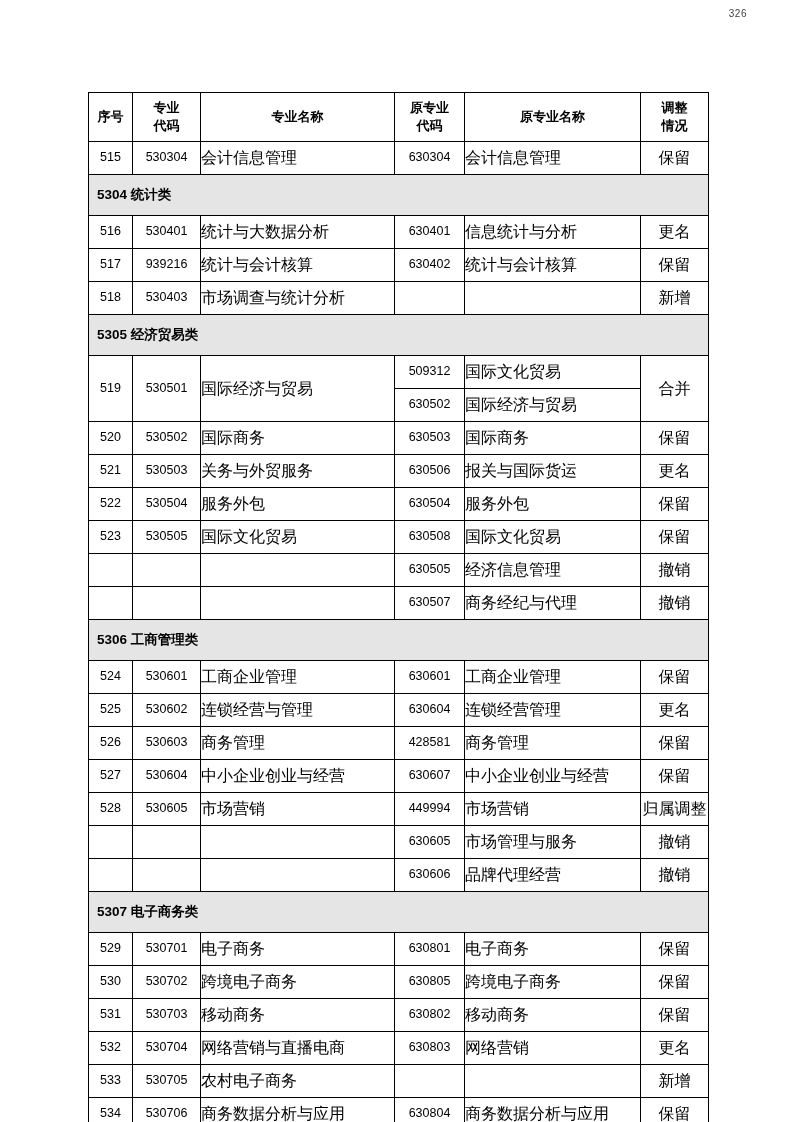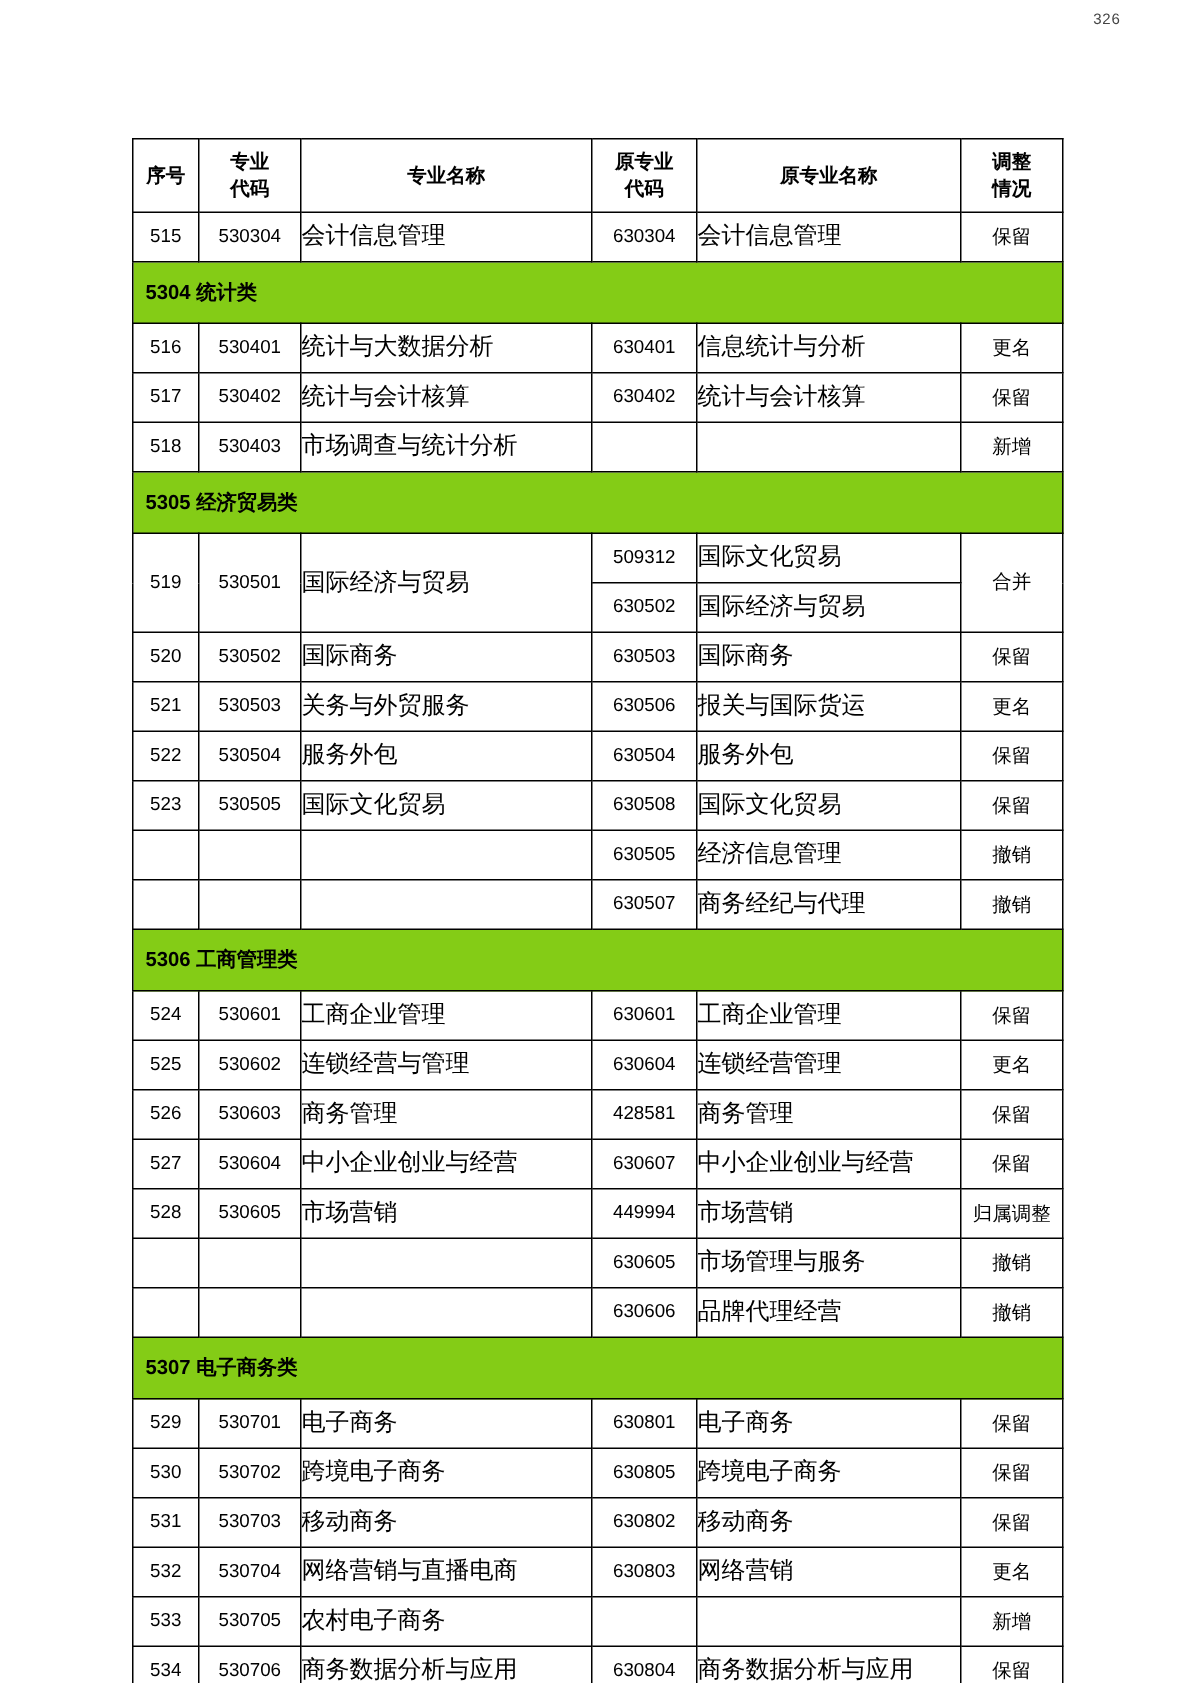--- a/index.html
+++ b/index.html
@@ -70,25 +70,25 @@
     font-size: 12.5px;
     height: 32px;
   }
   td.cell-name, td.cell-oname {
     text-align: left;
     padding-left: 6px;
     font-size: 16px;
     height: 32px;
   }
   td.cell-adj {
-    font-size: 13px;
+    font-size: 16px;
     font-family: Liberation Serif, serif;
   }
   tr.group-row td {
-    background: #84cc16;
+    background: #e5e5e5;
     font-weight: bold;
     font-size: 13.5px;
     text-align: left;
     padding: 6px 8px;
     height: 28px;
   }
   td.empty-cell {
     height: 32px;
   }
 </style>
@@ -149,21 +149,21 @@
           <tr>
             <td class="cell-seq">516</td>
             <td class="cell-code">530401</td>
             <td class="cell-name">统计与大数据分析</td>
             <td class="cell-ocode">630401</td>
             <td class="cell-oname">信息统计与分析</td>
             <td class="cell-adj">更名</td>
           </tr>
           <tr>
             <td class="cell-seq">517</td>
-            <td class="cell-code">530402</td>
+            <td class="cell-code">939216</td>
             <td class="cell-name">统计与会计核算</td>
             <td class="cell-ocode">630402</td>
             <td class="cell-oname">统计与会计核算</td>
             <td class="cell-adj">保留</td>
           </tr>
           <tr>
             <td class="cell-seq">518</td>
             <td class="cell-code">530403</td>
             <td class="cell-name">市场调查与统计分析</td>
             <td class="cell-ocode empty-cell"></td>

